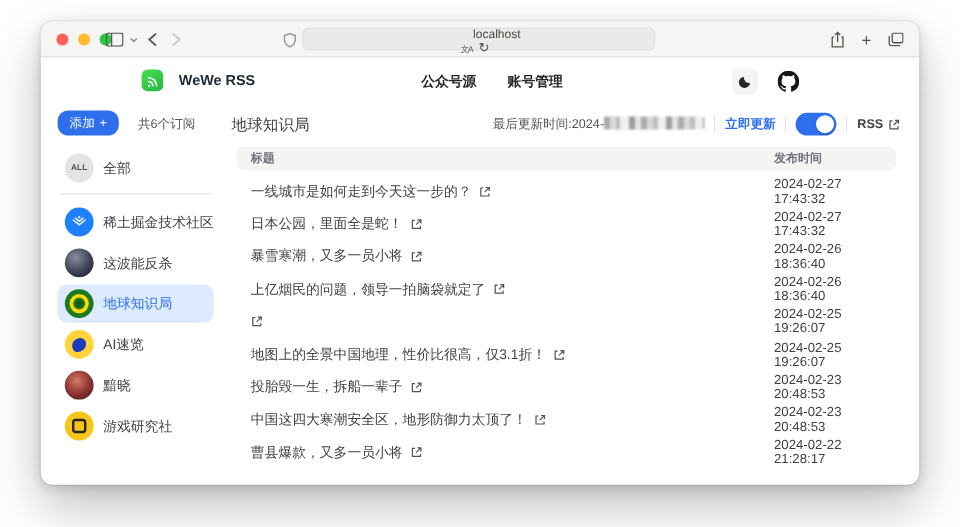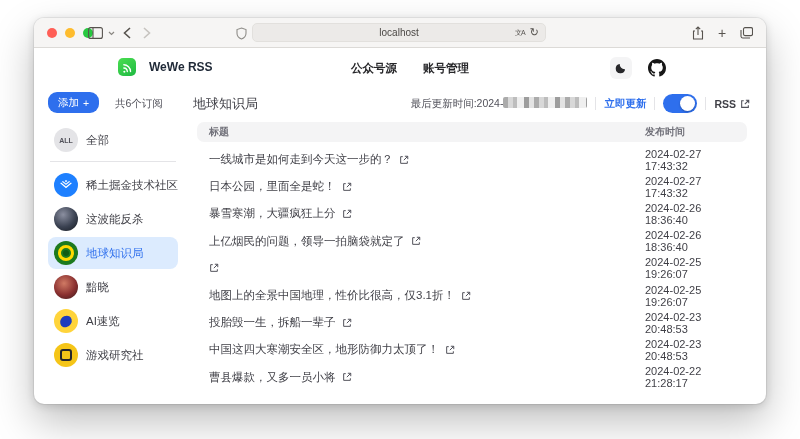--- a/index.html
+++ b/index.html
@@ -16,21 +16,21 @@
   .lights{ position:absolute; left:13px; top:10px; display:flex; gap:8px; }
   .light{ width:10px; height:10px; border-radius:50%; }
   .light.red{ background:#ff5f57; } .light.yellow{ background:#febc2e; } .light.green{ background:#28c840; }
   .tb-ic{ position:absolute; top:0; height:30px; display:flex; align-items:center; justify-content:center; color:#57534e; }
   .sidebar-toggle{ left:52px; width:18px; }
   .tb-chevron-down{ left:72px; width:10px; color:#8a8782; }
   .nav-back{ left:86px; width:14px; }
   .nav-fwd{ left:106px; width:14px; color:#c6c3bf; }
   .shield{ left:200px; width:14px; color:#8f8d89; }
   .urlbar{ position:absolute; left:218px; top:5px; width:294px; height:19px; background:#eceae8;
-    border:1px solid #e2e0dd; border-radius:5px; display:flex; align-items:center; }
+    border:1px solid #e2e0dd; border-radius:5px; display:flex; align-items:center;flex-direction:column; }
   .url-text{ flex:1; text-align:center; font-size:10px; color:#4a4744; padding-left:30px; }
   .url-icons{ display:flex; align-items:center; gap:5px; padding-right:6px; color:#55524e; }
   .trans-glyph{ font-size:7px; letter-spacing:-1px; }
   .reload-glyph{ font-size:11px; line-height:1; }
   .share-btn{ right:60px; width:16px; }
   .newtab-btn{ right:36px; width:16px; font-size:14px; }
   .tabs-btn{ right:12px; width:16px; }
 
   
   .app-header{ position:absolute; left:0; right:0; top:30px; height:38px; background:#fff; }
@@ -229,30 +229,30 @@
       <span class="side-label">这波能反杀</span>
     </div>
     <div class="side-item selected">
       <span class="avatar av-diqiu">
           <span class="ring"></span>
           <span class="core"></span>
         </span>
       <span class="side-label">地球知识局</span>
     </div>
     <div class="side-item">
-      <span class="avatar av-anxiao"></span>
-      <span class="side-label">黯晓</span>
-    </div>
-    <div class="side-item">
       <span class="avatar av-ai">
           <span class="blob"></span>
         </span>
       <span class="side-label">AI速览</span>
     </div>
     <div class="side-item">
+      <span class="avatar av-anxiao"></span>
+      <span class="side-label">黯晓</span>
+    </div>
+    <div class="side-item">
       <span class="avatar av-game">
           <span class="pad"></span>
         </span>
       <span class="side-label">游戏研究社</span>
     </div>
   </div>
 
   <div class="table">
     <div class="t-head">
       <span class="h-title">标题</span>
@@ -276,21 +276,21 @@
       <svg class="ext-ic" viewBox="0 0 12 12" fill="none" stroke="#52525b" stroke-width="1.2">
         <path d="M4.5 2H2v8h8V7.5"></path>
               <path d="M7 1.5h3.5V5M10.5 1.5L5.8 6.2"></path>
       </svg>
     </span>
     <span class="row-time">2024-02-27 17:43:32</span>
   </div>
 
   <div class="t-row">
     <span class="row-title">
-      <span class="row-title-text">暴雪寒潮，大疆疯狂上分</span>
+      <span class="row-title-text">暴雪寒潮，又多一员小将</span>
       <svg class="ext-ic" viewBox="0 0 12 12" fill="none" stroke="#52525b" stroke-width="1.2">
         <path d="M4.5 2H2v8h8V7.5"></path>
               <path d="M7 1.5h3.5V5M10.5 1.5L5.8 6.2"></path>
       </svg>
     </span>
     <span class="row-time">2024-02-26 18:36:40</span>
   </div>
 
   <div class="t-row">
     <span class="row-title">

